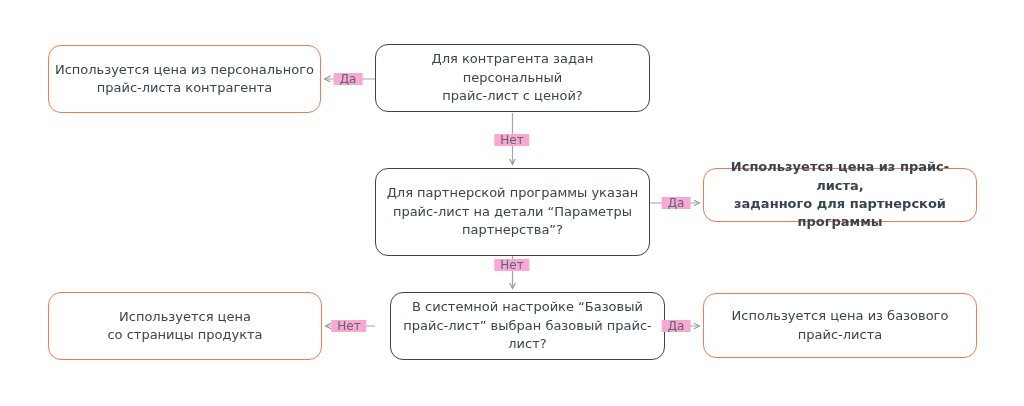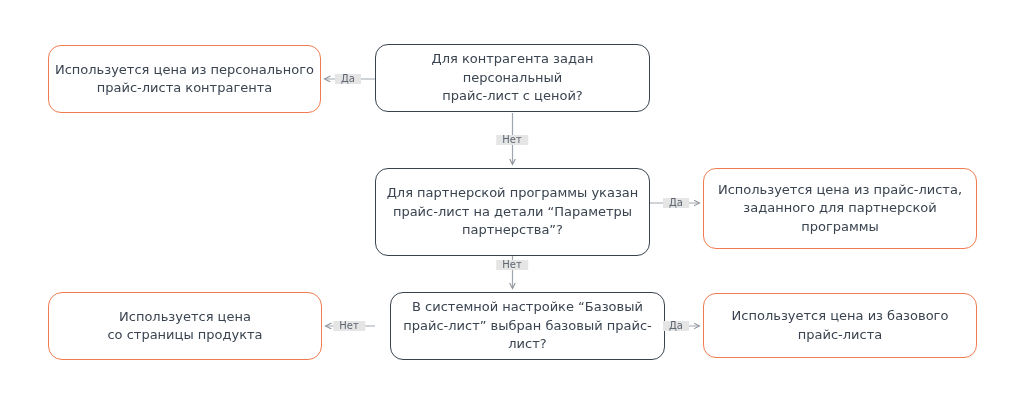--- a/index.html
+++ b/index.html
@@ -25,39 +25,39 @@
     white-space: pre-line;
     padding: 0 4px;
     box-sizing: border-box;
   }
   .node.question { border: 1.6px solid #3a4450; }
   .node.result   { border: 1.6px solid #f07c50; }
 
   .edge-label {
     position: absolute;
     transform: translate(-50%, -50%);
-    background: #e5e5e5;
+    background: #f9a8d4;
     padding: 0 6px;
-    font-size: 10px;
+    font-size: 12px;
     color: #5d6570;
     line-height: 1;
   }
   svg.connectors {
     position: absolute;
     left: 0; top: 0;
     width: 1024px; height: 406px;
   }
   svg.connectors line { stroke: #a0a6ad; stroke-width: 1.2; }
 
   
   .pos-r-personal { left: 48px;  top: 45px;  width: 273px; height: 68px; text-align: center; }
   .pos-q-personal { left: 375px; top: 44px;  width: 275px; height: 68px; }
   .pos-q-partner  { left: 375px; top: 168px; width: 275px; height: 88px; }
-  .pos-r-partner  { left: 703px; top: 168px; width: 274px; height: 81px; }
-  .pos-r-product  { left: 48px;  top: 292px; width: 274px; height: 68px; border-radius: 14px; }
+  .pos-r-partner  { left: 703px; top: 168px; width: 274px; height: 54px; font-weight: bold; }
+  .pos-r-product  { left: 48px;  top: 292px; width: 274px; height: 68px; }
   .pos-q-base     { left: 390px; top: 292px; width: 275px; height: 68px; }
   .pos-r-base     { left: 703px; top: 293px; width: 274px; height: 65px; }
 
   
   .lab-yes-1 { left: 348px; top: 79px; }
   .lab-no-1  { left: 512px; top: 140px; }
   .lab-yes-2 { left: 676px; top: 203px; }
   .lab-no-2  { left: 512px; top: 265px; }
   .lab-no-3  { left: 349px; top: 326px; }
   .lab-yes-3 { left: 676px; top: 326px; }

